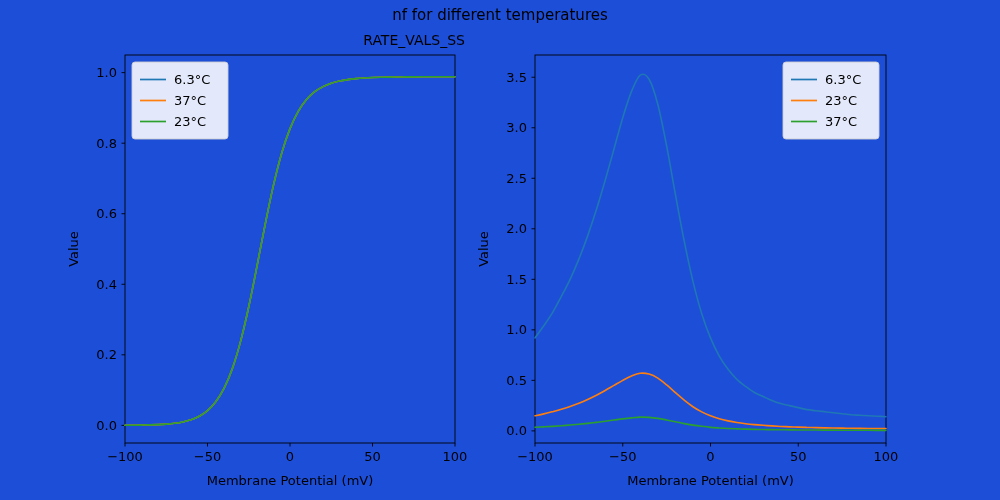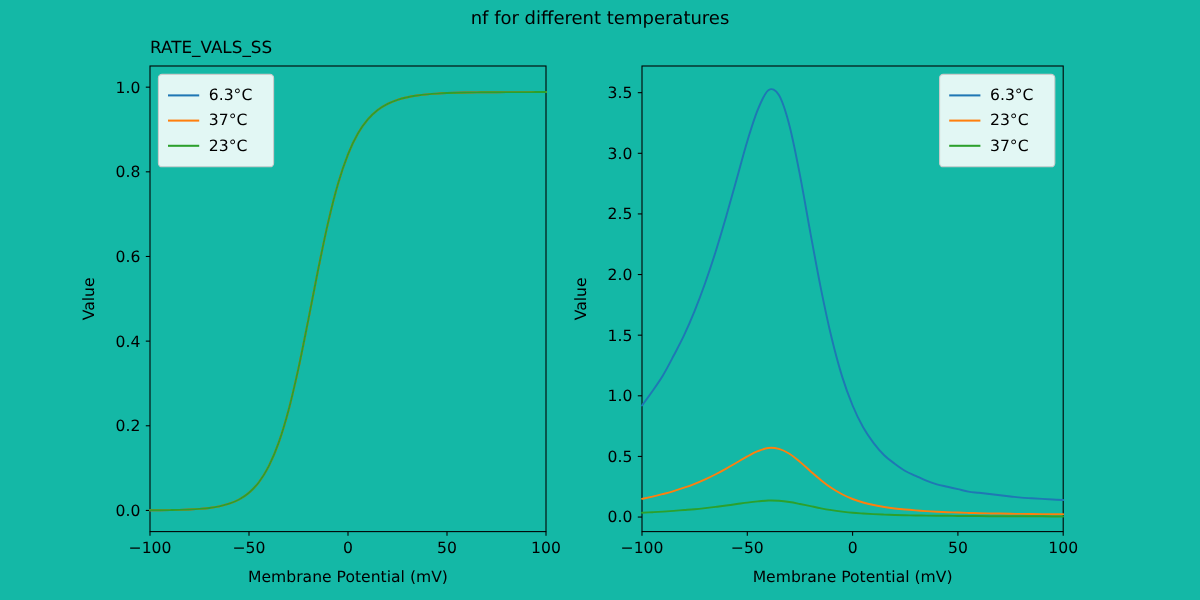--- a/index.html
+++ b/index.html
@@ -4,36 +4,36 @@
 <style>
   html, body {
     margin: 0;
     padding: 0;
     background: #ffffff;
   }
   #figure {
     position: relative;
     width: 1000px;
     height: 500px;
-    background: #14b8a6;
+    background: #1d4ed8;
     font-family: "DejaVu Sans", "Liberation Sans", sans-serif;
     overflow: hidden;
   }
   .suptitle {
     position: absolute;
     top: 6px;
     left: 0;
     width: 1000px;
     text-align: center;
     font-size: 15px;
     color: #000000;
   }
   .subplot-title {
     position: absolute;
-    text-align: left;
+    text-align: right;
     font-size: 14px;
     color: #000000;
   }
   #title-left  { top: 32px; left: 125px; width: 340px; }
   #title-right { top: 32px; left: 535px; width: 355px; }
 
   svg { display: block; }
   .axes-svg { position: absolute; top: 0; left: 0; }
 
   .spine {

